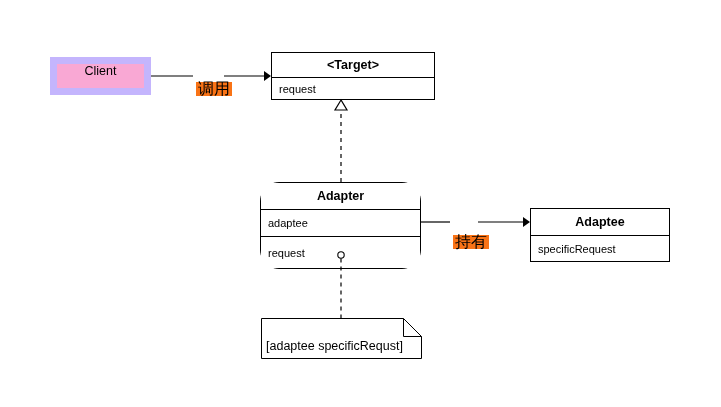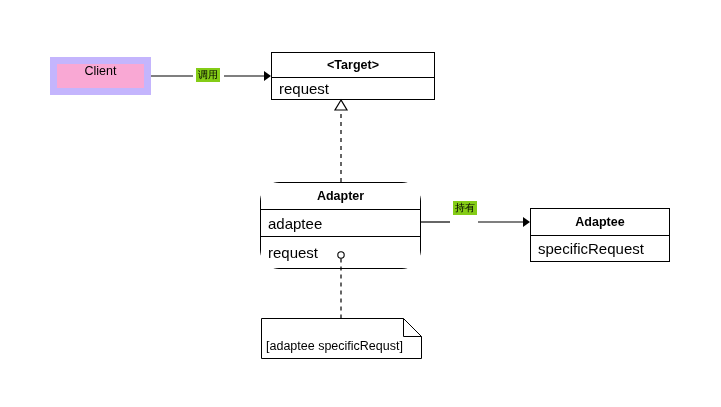--- a/index.html
+++ b/index.html
@@ -34,43 +34,44 @@
     background: #ffffff;
   }
   .uml-header {
     justify-content: center;
     font-weight: bold;
     font-size: 12.5px;
     border-bottom: 1px solid #000000;
   }
   .uml-attr {
     justify-content: flex-start;
-    font-size: 15px;
+    font-size: 11px;
     padding-left: 7px;
   }
   .uml-attr-divider {
     border-bottom: 1px solid #000000;
   }
   .simple-box {
     position: absolute;
     box-sizing: border-box;
     border: 7px solid #c4b5fd;
     background: #f9a8d4;
     display: flex;
     align-items: flex-start;
     justify-content: center;
     font-size: 12.5px;
   }
   .edge-label {
     position: absolute;
-    font-size: 10px;
-    background: #84cc16;
+    font-size: 16px;
+    background: #f97316;
     padding: 0 2px;
     line-height: 14px;
     white-space: nowrap;
+    margin-top: 14px;
   }
   .note-box {
     position: absolute;
     box-sizing: border-box;
     font-size: 12.5px;
   }
   .note-text {
     position: absolute;
     left: 5px;
     top: 21px;
@@ -137,15 +138,15 @@
       <polygon id="e3-head" points="523,217 530,222 523,227" fill="#000"></polygon>
     </g>
 
     <g>
       <circle id="e4-circle" cx="341" cy="255" r="3.2" fill="#ffffff" stroke="#000" stroke-width="1.1"></circle>
       <line id="e4-line" x1="341" y1="258.5" x2="341" y2="318" stroke="#000" stroke-width="1.2" stroke-dasharray="4,4"></line>
     </g>
   </svg>
 
   <span class="edge-label" id="label-client-target" style="left: 196px; top: 68px;">调用</span>
-  <span class="edge-label" id="label-adapter-adaptee" style="left: 453px; top: 201px;">持有</span>
+  <span class="edge-label" id="label-adapter-adaptee" style="left: 453px; top: 221px;">持有</span>
 
 </div>
 
 </body></html>

